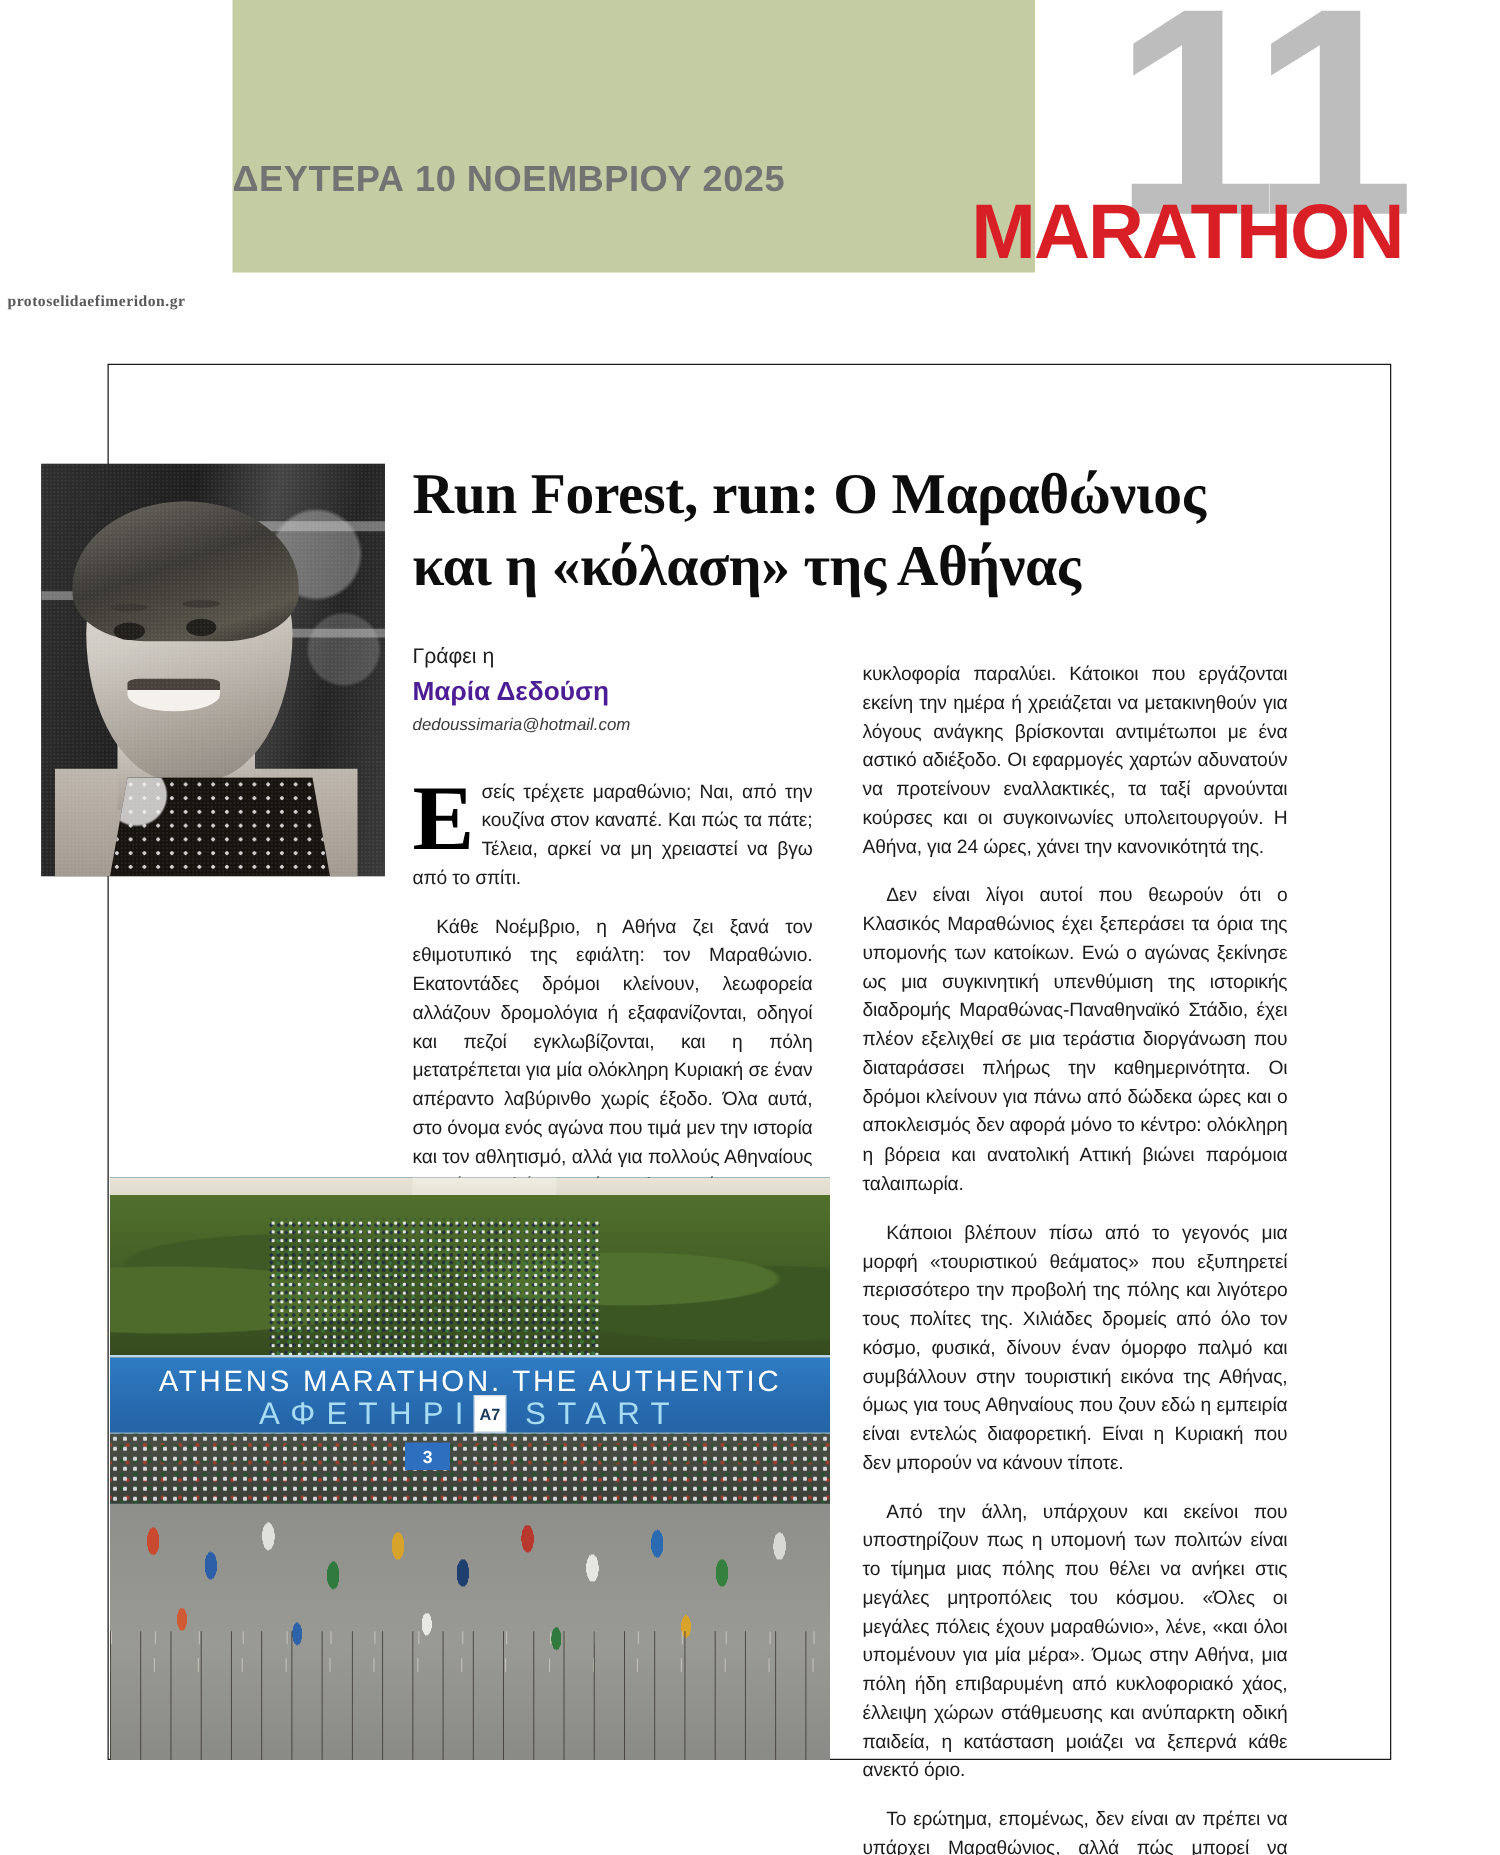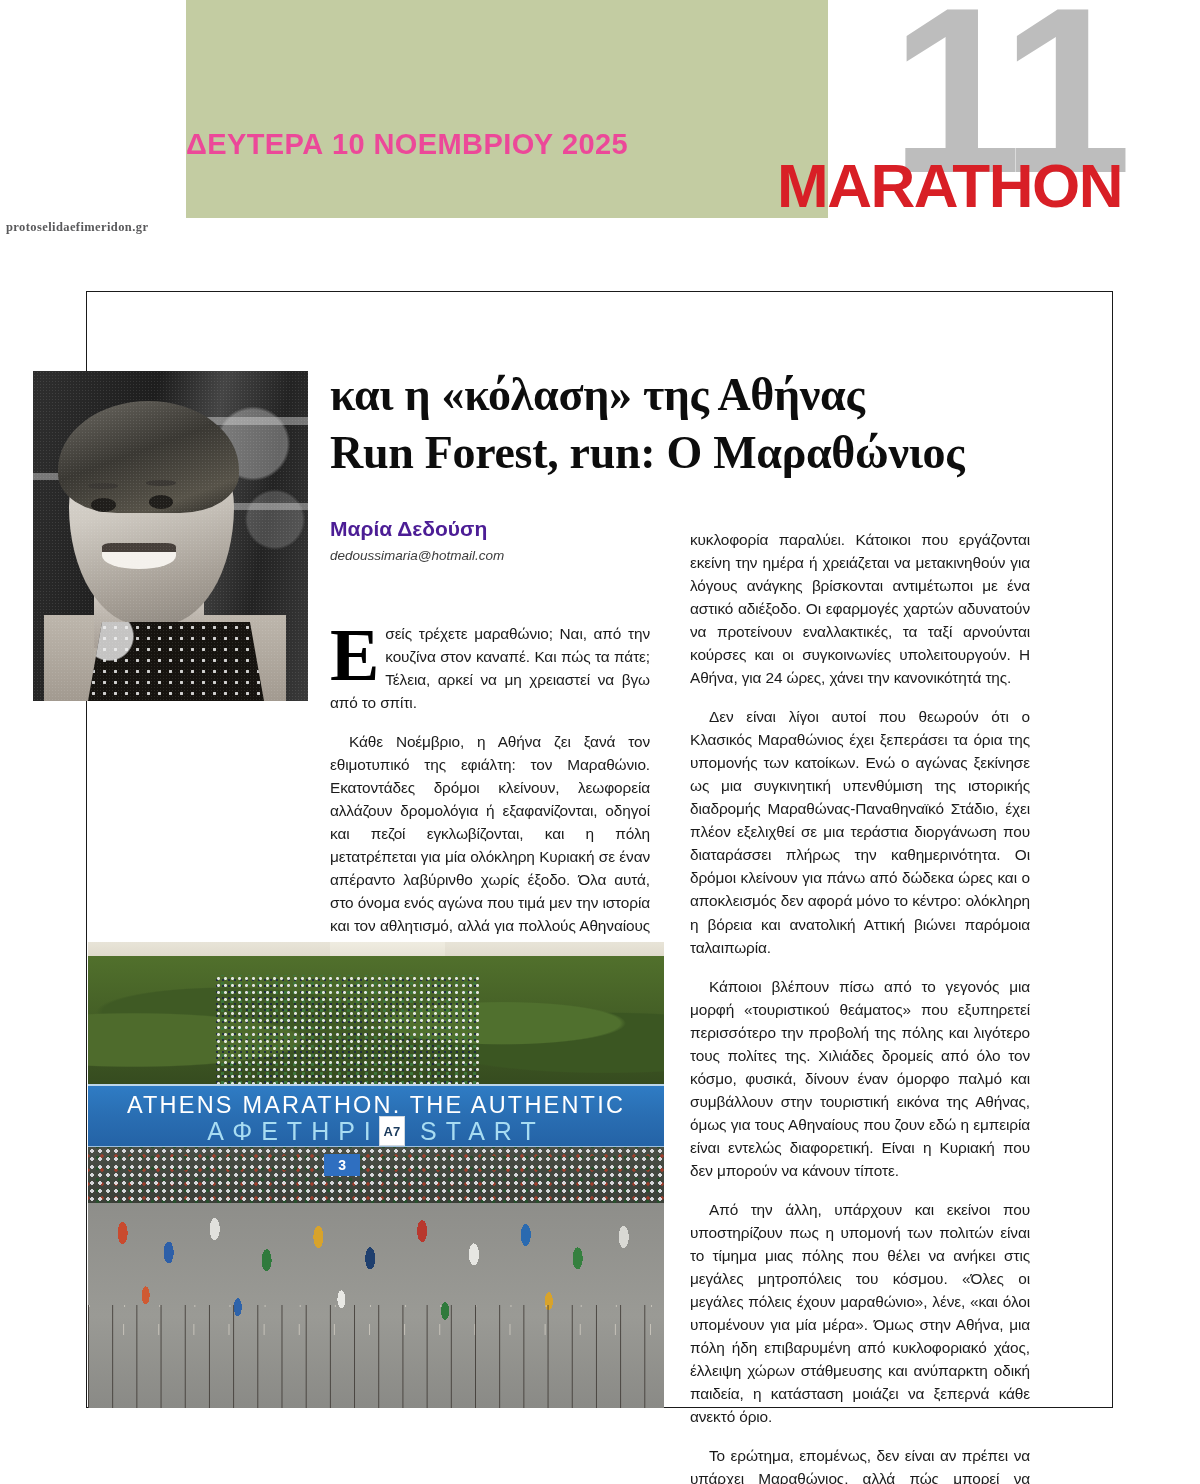--- a/index.html
+++ b/index.html
@@ -12,40 +12,40 @@
   }
   .page { position: relative; width: 1200px; height: 1484px; background:#fff; }
 
   
   .masthead-band {
     position:absolute; left:186px; top:0; width:642px; height:218px;
     background:#c3ccA2;
   }
   .masthead-date {
     position:absolute; left:186px; top:128px; width:620px;
-    font-size:29px; font-weight:700; color:#ec4899;
+    font-size:29px; font-weight:700; color:#737373;
     letter-spacing:0.4px; white-space:nowrap;
   }
   .masthead-section {
     position:absolute; left:183px; top:158px;
     font-size:62px; font-weight:900; color:#ffffff;
     letter-spacing:-1px; line-height:0.95; white-space:nowrap;
   }
   .page-number {
     position:absolute; right:76px; top:-28px;
     font-size:236px; font-weight:900; color:#bdbdbd;
     line-height:1; letter-spacing:-8px;
   }
   .brand {
     position:absolute; right:78px; top:155px;
     font-size:62px; font-weight:900; color:#d81f26;
     letter-spacing:-1.5px; line-height:1; white-space:nowrap;
   }
   .watermark {
-    position:absolute; left:6px; top:220px;
+    position:absolute; left:6px; top:234px;
     font-size:12.5px; font-weight:700; color:#59595b;
     font-family:"Liberation Serif", serif; letter-spacing:0.4px;text-align:right;
   }
 
   
   .article-frame {
     position:absolute; left:86px; top:291px;
     width:1027px; height:1117px;
     border:1.6px solid #1a1a1a;
     background:#fff;
@@ -291,25 +291,26 @@
       <div class="pf-eye" style="left:21%;top:38.5%;"></div>
       <div class="pf-eye" style="left:42%;top:37.5%;"></div>
       <div class="pf-mouth"></div>
       <div class="pf-top"></div>
       <div class="pf-mesh"></div>
       <div class="pf-grain"></div>
     </div>
   </div>
 
   <h1 class="headline">
+    <span class="hl-line">Run Forest, run: Ο Μαραθώνιος</span>
     <span class="hl-line">και η «κόλαση» της Αθήνας</span>
-    <span class="hl-line">Run Forest, run: Ο Μαραθώνιος</span>
   </h1>
 
   <div class="byline">
+    <div class="byline-intro">Γράφει η</div>
     <div class="byline-name">Μαρία Δεδούση</div>
     <div class="byline-email">dedoussimaria@hotmail.com</div>
   </div>
 
   <div class="col col-left">
     <p class="noindent"><span class="dropcap">E</span><span>σείς τρέχετε μαραθώνιο; Ναι, από την κουζίνα στον καναπέ. Και πώς τα πάτε; Τέλεια, αρκεί να μη χρειαστεί να βγω από το σπίτι.</span></p>
     <p>Κάθε Νοέμβριο, η Αθήνα ζει ξανά τον εθιμοτυπικό της εφιάλτη: τον Μαραθώνιο. Εκατοντάδες δρόμοι κλείνουν, λεωφορεία αλλάζουν δρομολόγια ή εξαφανίζονται, οδηγοί και πεζοί εγκλωβίζονται, και η πόλη μετατρέπεται για μία ολόκληρη Κυριακή σε έναν απέραντο λαβύρινθο χωρίς έξοδο. Όλα αυτά, στο όνομα ενός αγώνα που τιμά μεν την ιστορία και τον αθλητισμό, αλλά για πολλούς Αθηναίους σημαίνει απλώς μια μέρα ταλαιπωρίας.</p>
     <p>Από τα ξημερώματα της Κυριακής -ή και από το απόγευμα της Παρασκευής-, η πόλη αλλάζει ρυθμό. Οι αστυνομικοί αποκλείουν μεγάλες λεωφόρους, Μεσογείων, Συγγρού, Μαραθώνος, Φειδιππίδου, Βασ. Σοφίας, και η</p>
   </div>
 

